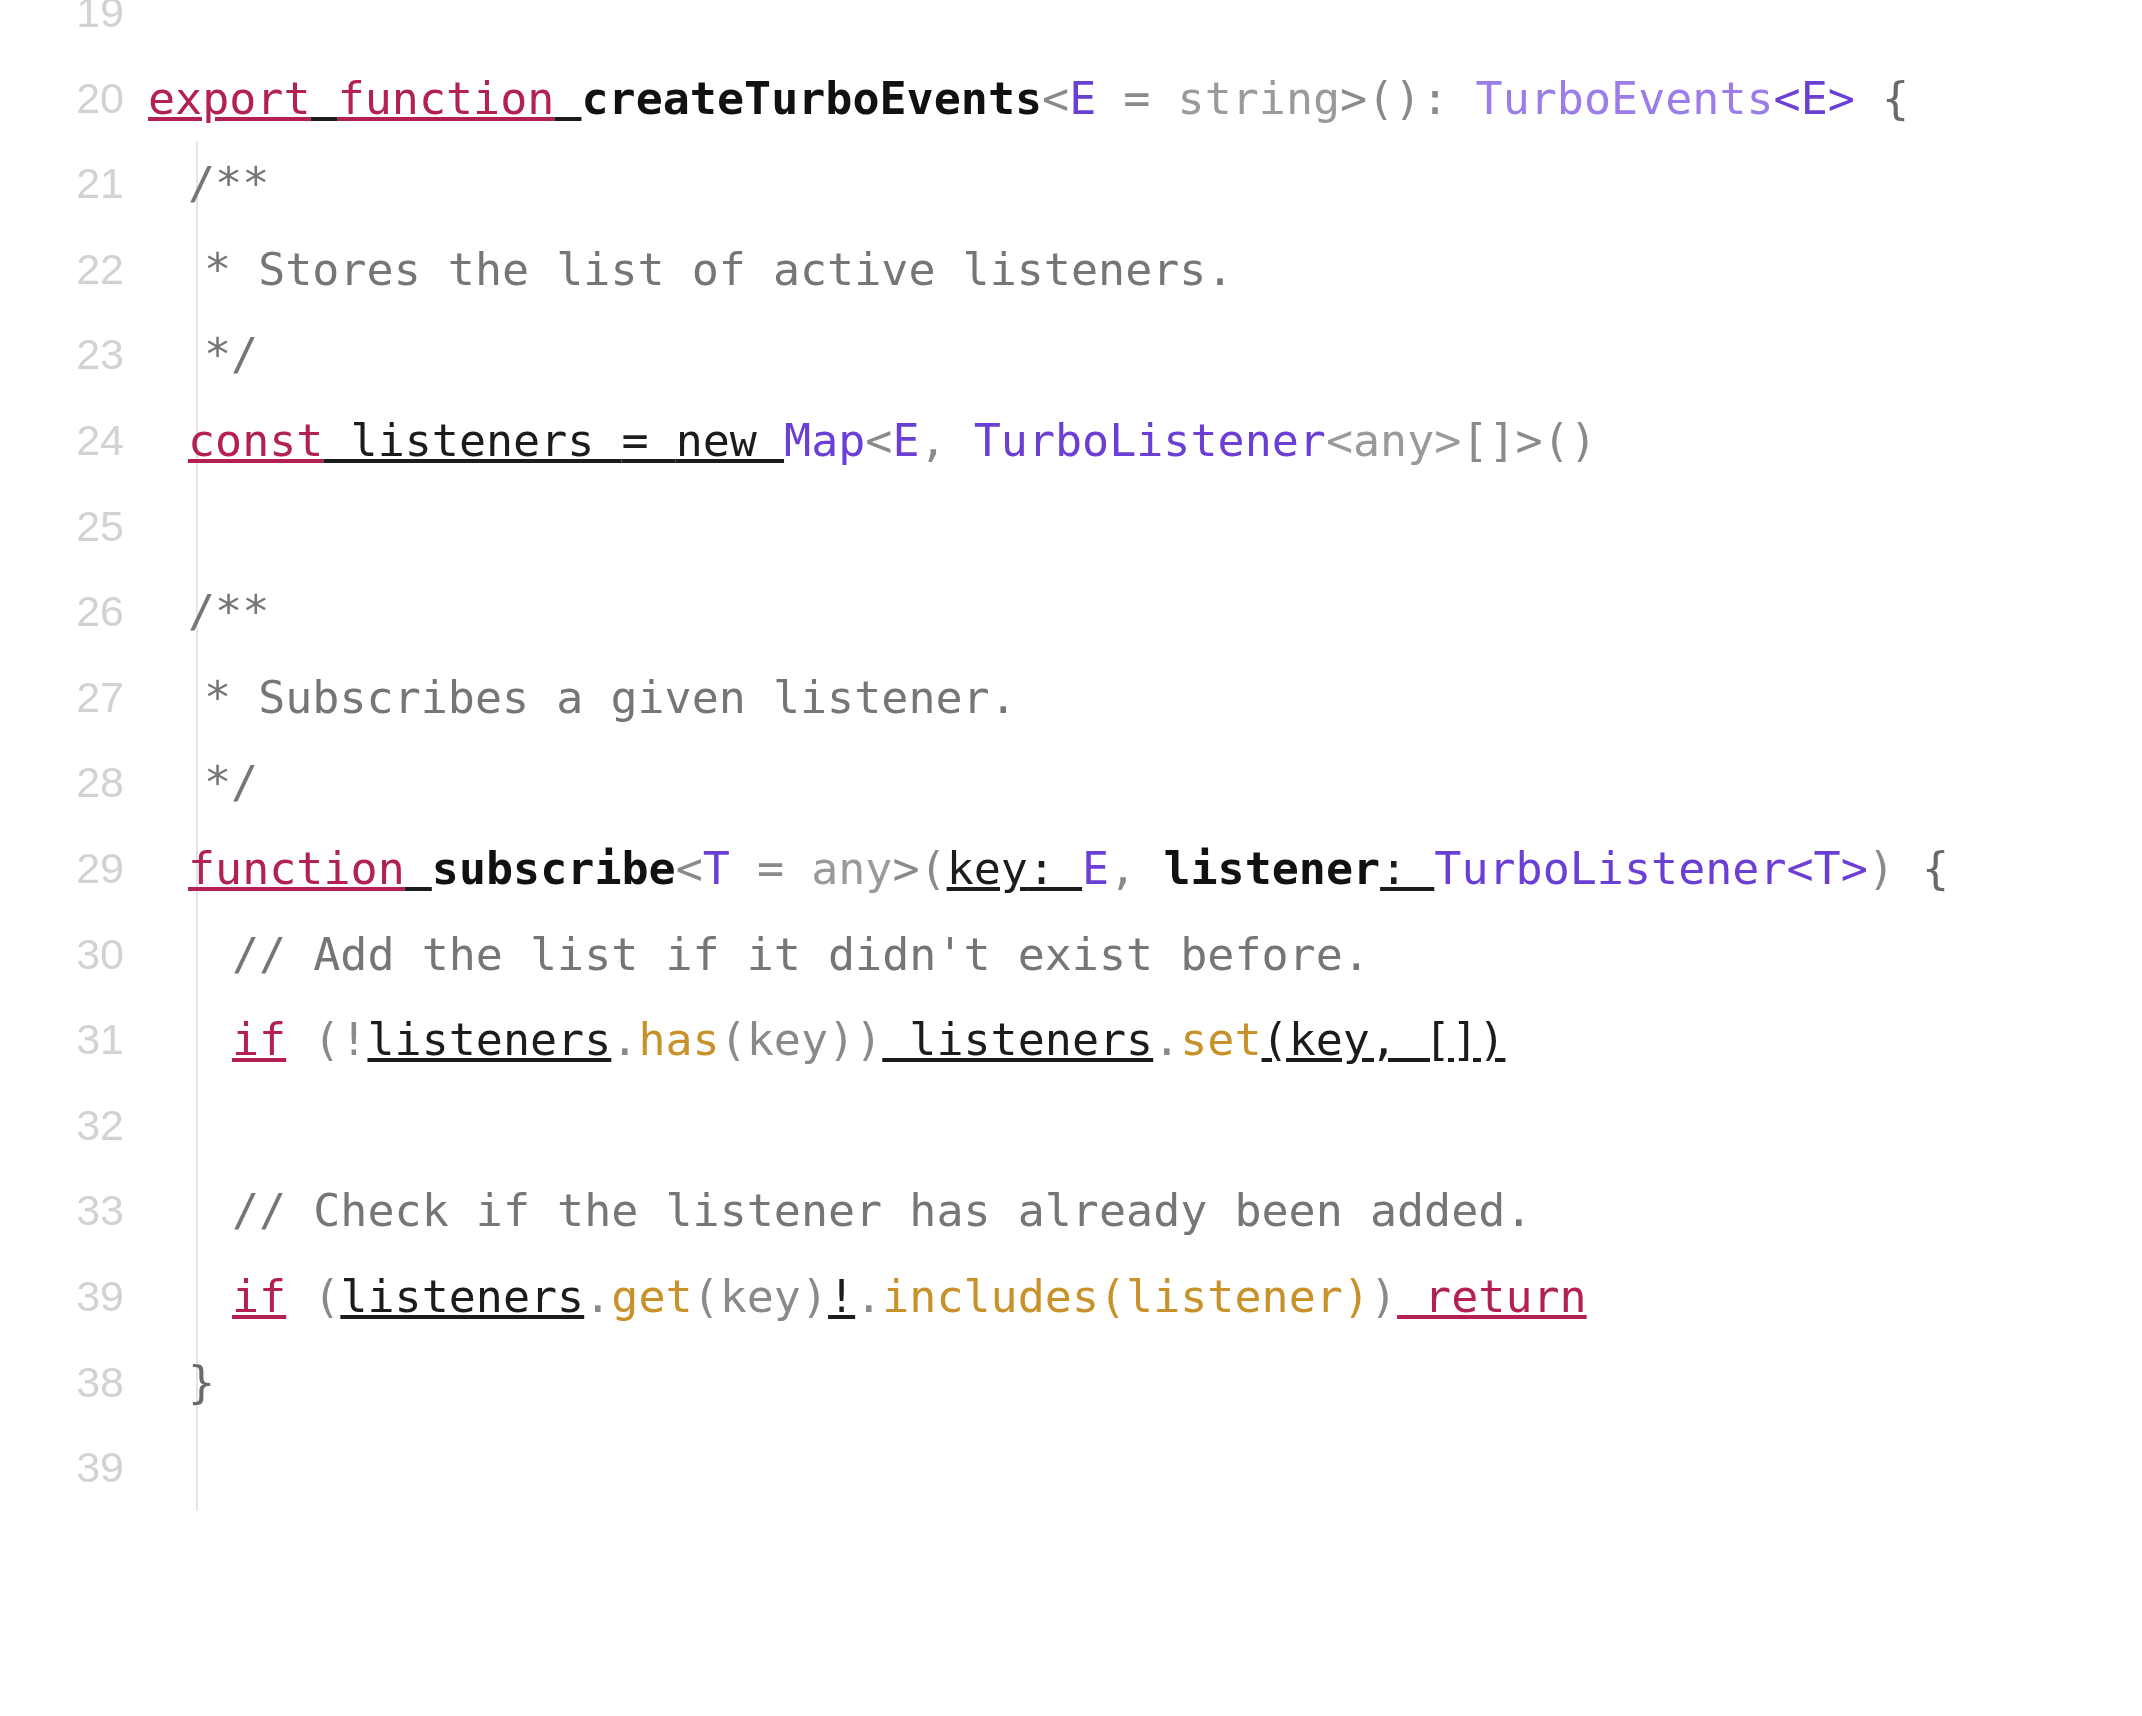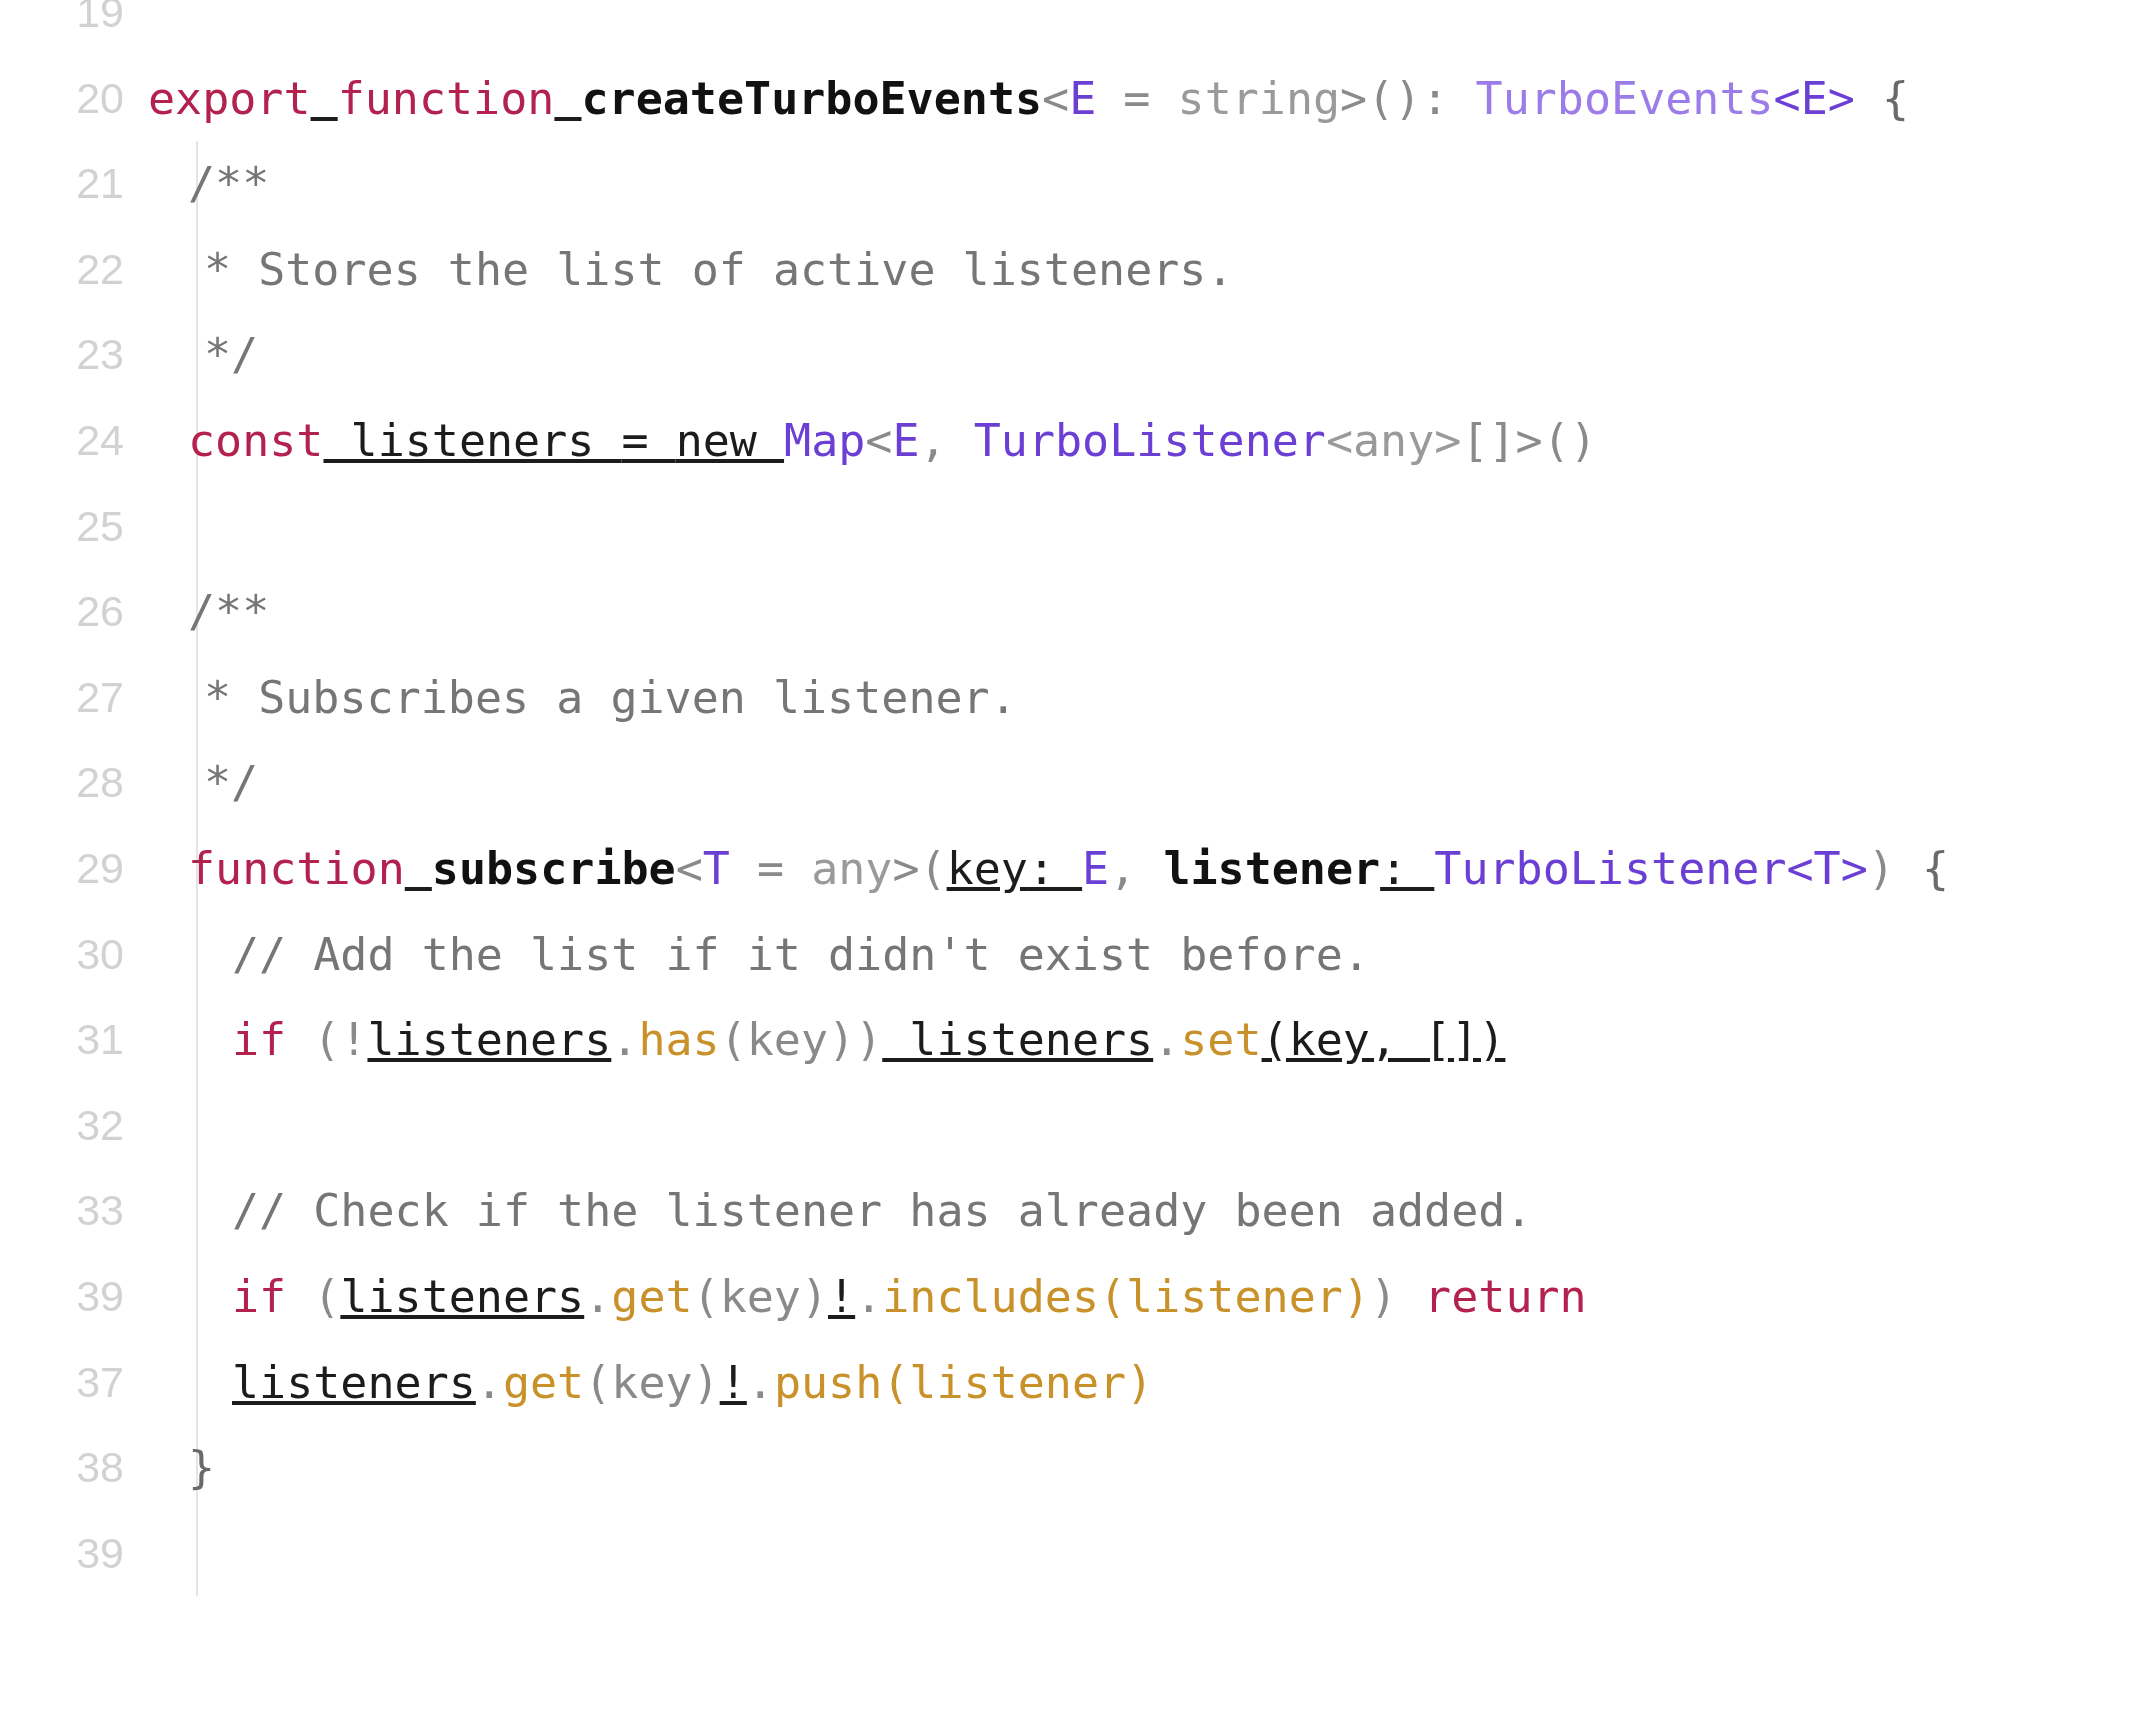--- a/index.html
+++ b/index.html
@@ -66,21 +66,21 @@
   .guide {
     position: absolute;
     top: 0;
     width: 2px;
     height: 85.6px;
     background: #e4e4e4;
   }
   .guide.g1 { left: 196px; }
 
   
-  .t-kw       { color: #b3214f; }                 
+  .t-kw       { color: #b3214f; text-decoration: underline; }                 
   .t-fn-def   { color: #111111; font-weight: 700; } 
   .t-param-b  { color: #111111; font-weight: 700; } 
   .t-plain    { color: #1c1c1c; text-decoration: underline; }
   .t-punct    { color: #8a8a8a; }
   .t-type     { color: #6b3fd4; }                 
   .t-type-lt  { color: #9b7ce8; }                 
   .t-dim      { color: #9a9a9a; }                 
   .t-comment  { color: #767676; }
   .t-method   { color: #c8912a; }                 
   .t-arg      { color: #c8912a; }
@@ -178,25 +178,20 @@
     </div>
 
     <div class="code-line">
       <span class="ln">39</span>
       <span class="guide g1"></span>
       <span class="ltext" style="left:232px"><span class="t-kw">if</span><span class="t-punct"> (</span><span class="t-plain">listeners</span><span class="t-punct">.</span><span class="t-method">get</span><span class="t-punct">(key)</span><span class="t-plain">!</span><span class="t-punct">.</span><span class="t-method">includes</span><span class="t-arg">(</span><span class="t-arg">listener</span><span class="t-arg">)</span><span class="t-punct">)</span><span class="t-kw"> return</span></span>
     </div>
 
 
 
-    <div class="code-line">
-      <span class="ln">37</span>
-      <span class="guide g1"></span>
-      <span class="ltext" style="left:232px"><span class="t-plain">listeners</span><span class="t-punct">.</span><span class="t-method">get</span><span class="t-punct">(key)</span><span class="t-plain">!</span><span class="t-punct">.</span><span class="t-method">push</span><span class="t-arg">(</span><span class="t-arg">listener</span><span class="t-arg">)</span></span>
-    </div>
 
     <div class="code-line">
       <span class="ln">38</span>
       <span class="guide g1"></span>
       <span class="ltext" style="left:188px"><span class="t-brace">}</span></span>
     </div>
 
     <div class="code-line">
       <span class="ln">39</span>
       <span class="guide g1"></span>

